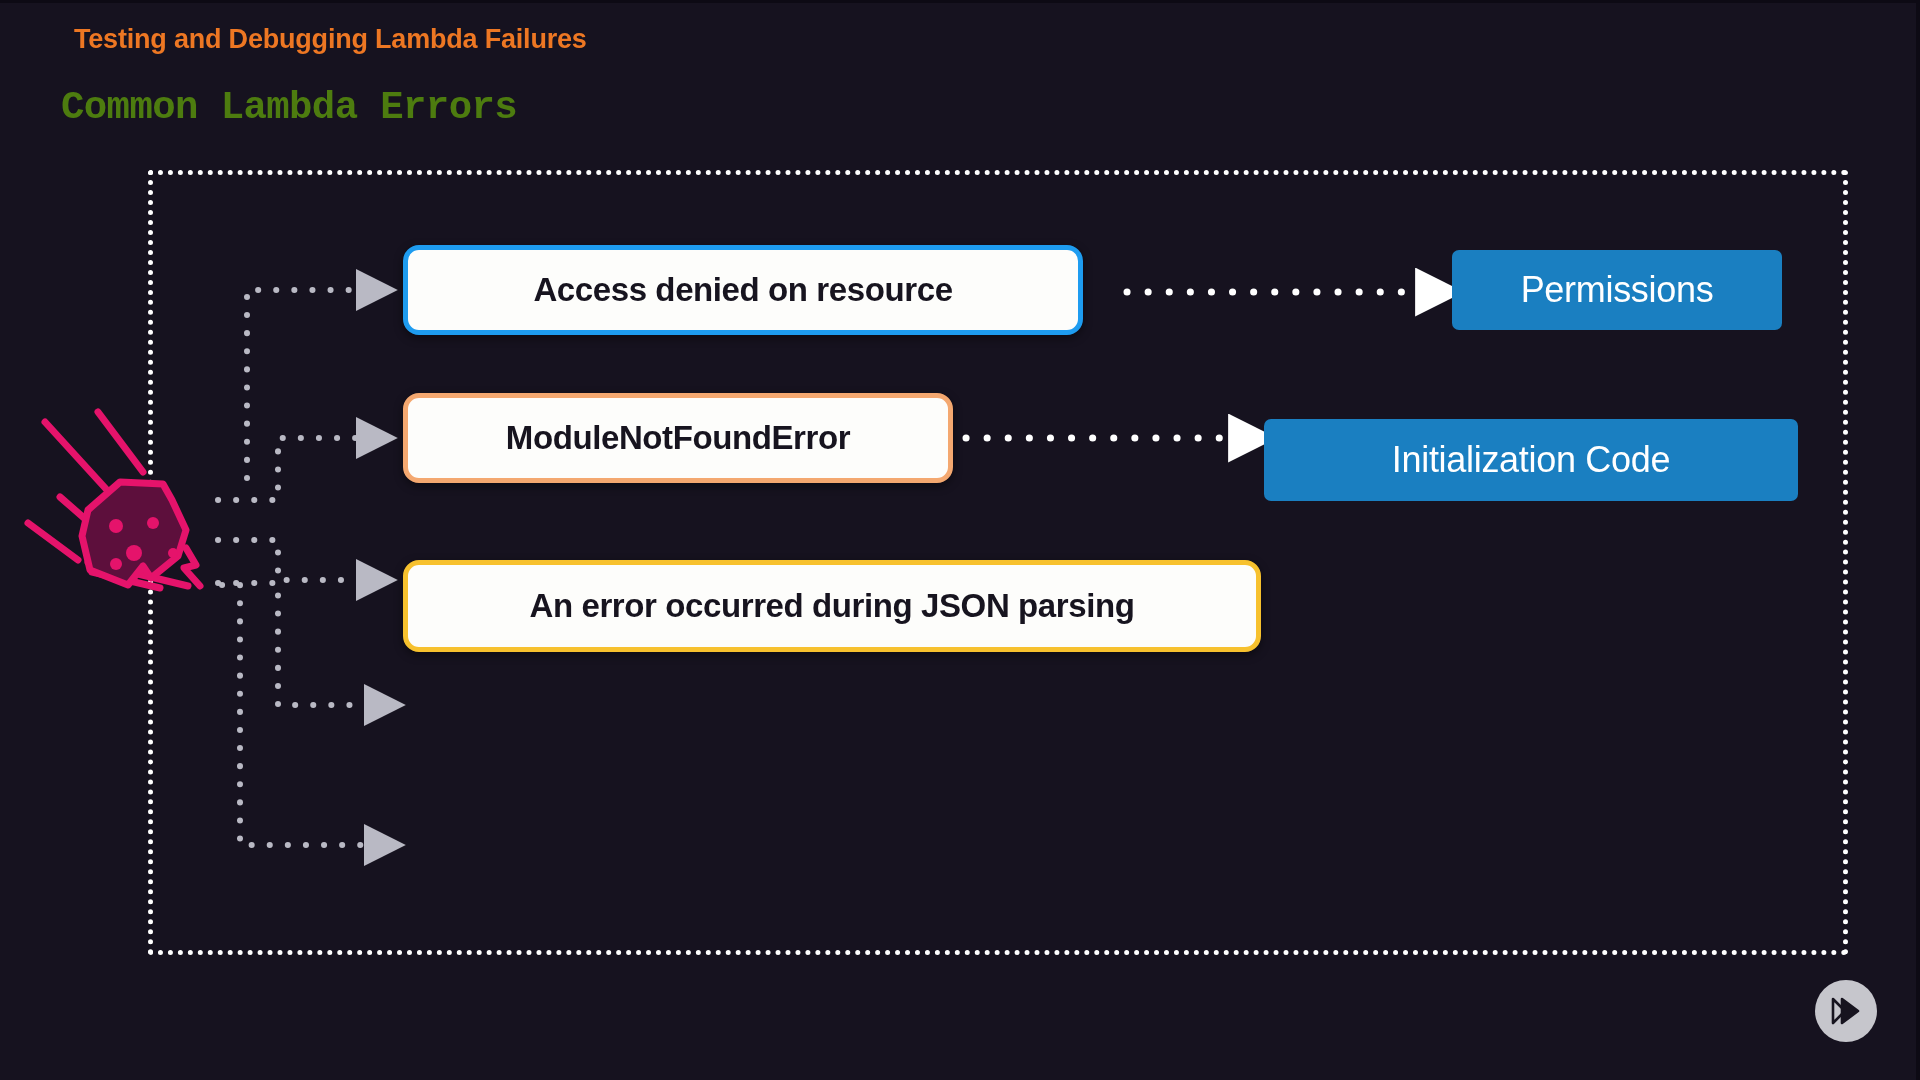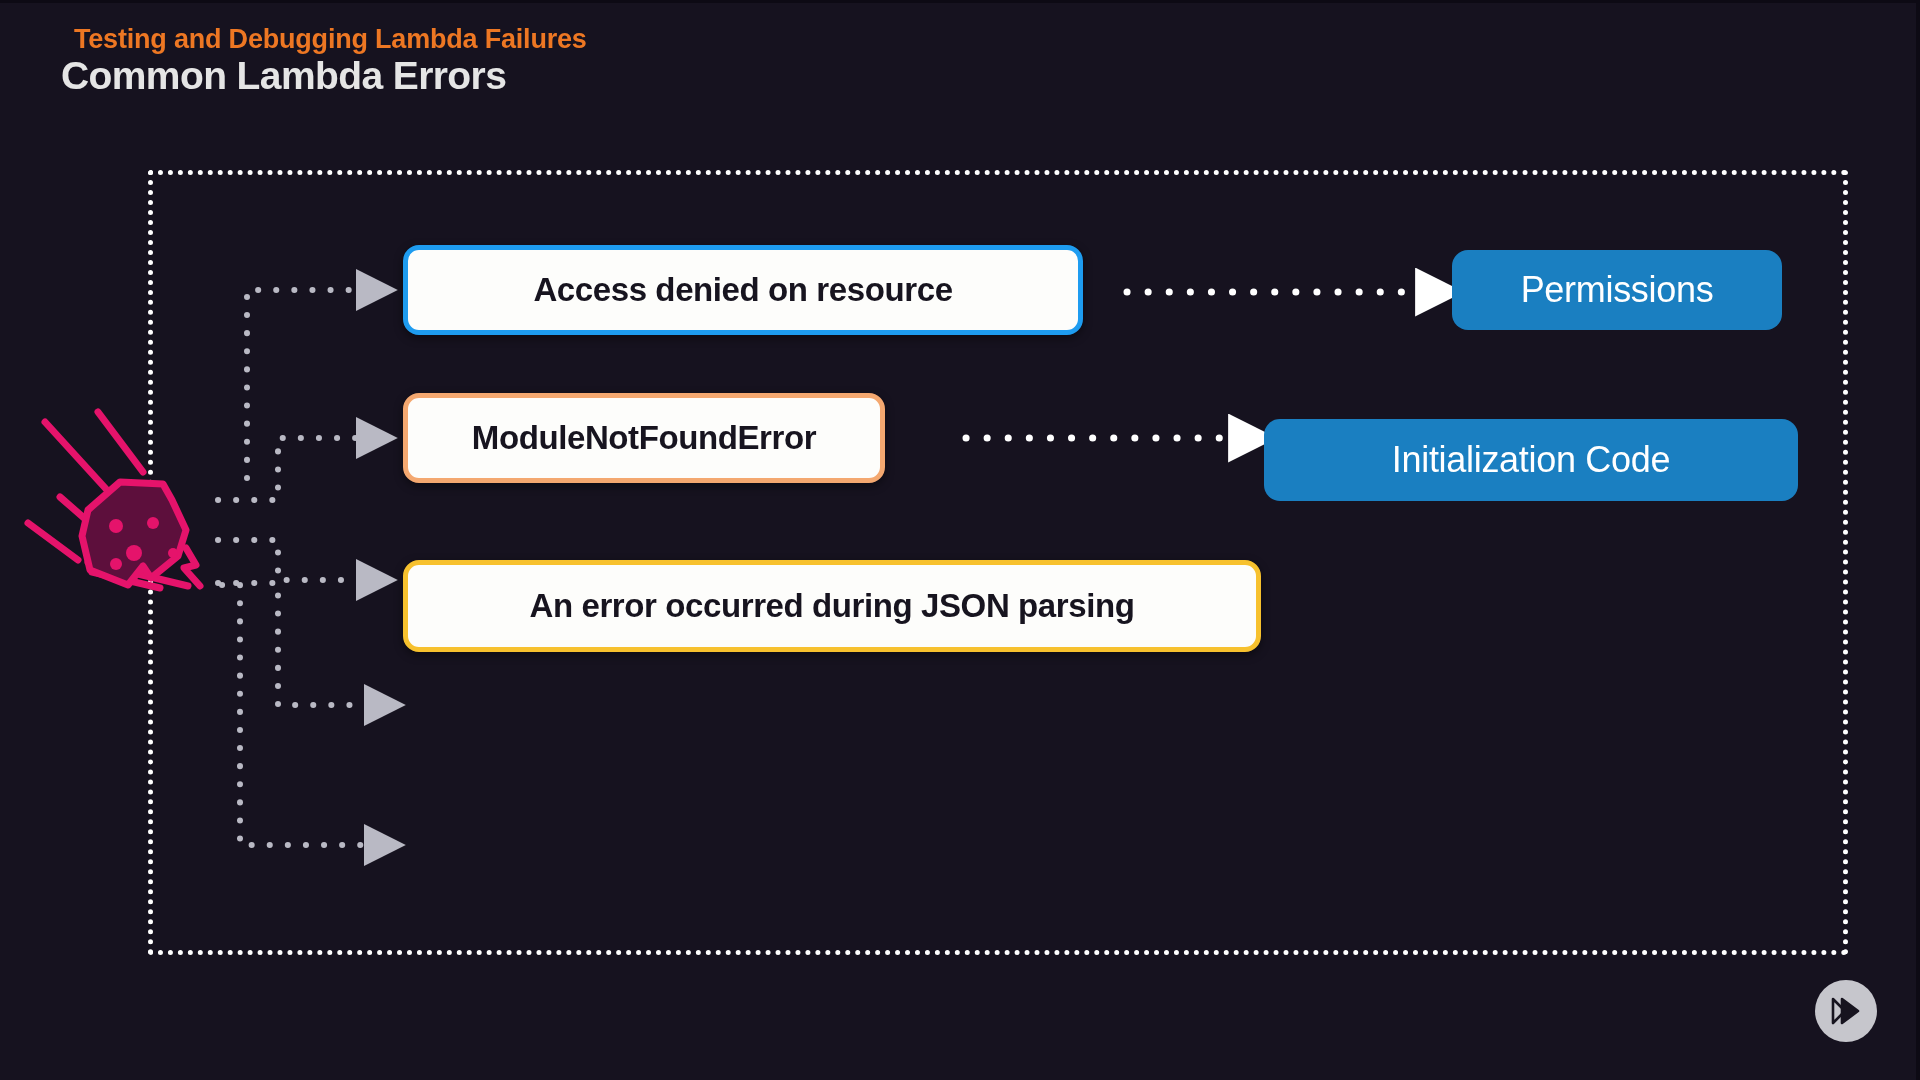--- a/index.html
+++ b/index.html
@@ -43,26 +43,27 @@
     top: 24px;
     font-size: 27px;
     font-weight: bold;
     color: #ed7723;
     letter-spacing: -0.2px;
     white-space: nowrap;
   }
   .title {
     position: absolute;
     left: 61px;
-    top: 54px;
+    top: 86px;
     font-size: 39px;
     font-weight: bold;
-    color: #e5e5e5;
+    color: #4d7c0f;
     letter-spacing: -0.6px;
     white-space: nowrap;
+    font-family: Liberation Mono, monospace;
   }
 
   
   .frame {
     position: absolute;
     left: 148px;
     top: 170px;
     width: 1700px;
     height: 785px;
     border: 5px dotted #ffffff;
@@ -91,37 +92,37 @@
   }
 
   #card-access {
     left: 403px; top: 245px;
     width: 680px; height: 90px;
     border: 5px solid #1e9cf0;
     padding: 0 8px;
   }
   #card-module {
     left: 403px; top: 393px;
-    width: 482px; height: 90px;
+    width: 550px; height: 90px;
     border: 5px solid #f4a870;
     padding: 0 22px;
   }
   #card-json {
     left: 403px; top: 533px;
     width: 858px; height: 92px;
     border: 5px solid #f7c12e;
     padding: 0 22px;
     margin-top: 27px;
   }
 
   
   .cause {
     position: absolute;
     background: #1a7fc1;
-    border-radius: 16px;
+    border-radius: 7px;
     display: flex;
     align-items: center;
     justify-content: center;
     box-sizing: border-box;
   }
   .cause-label {
     font-size: 36px;
     color: #ffffff;
     letter-spacing: -0.3px;
     white-space: nowrap;

